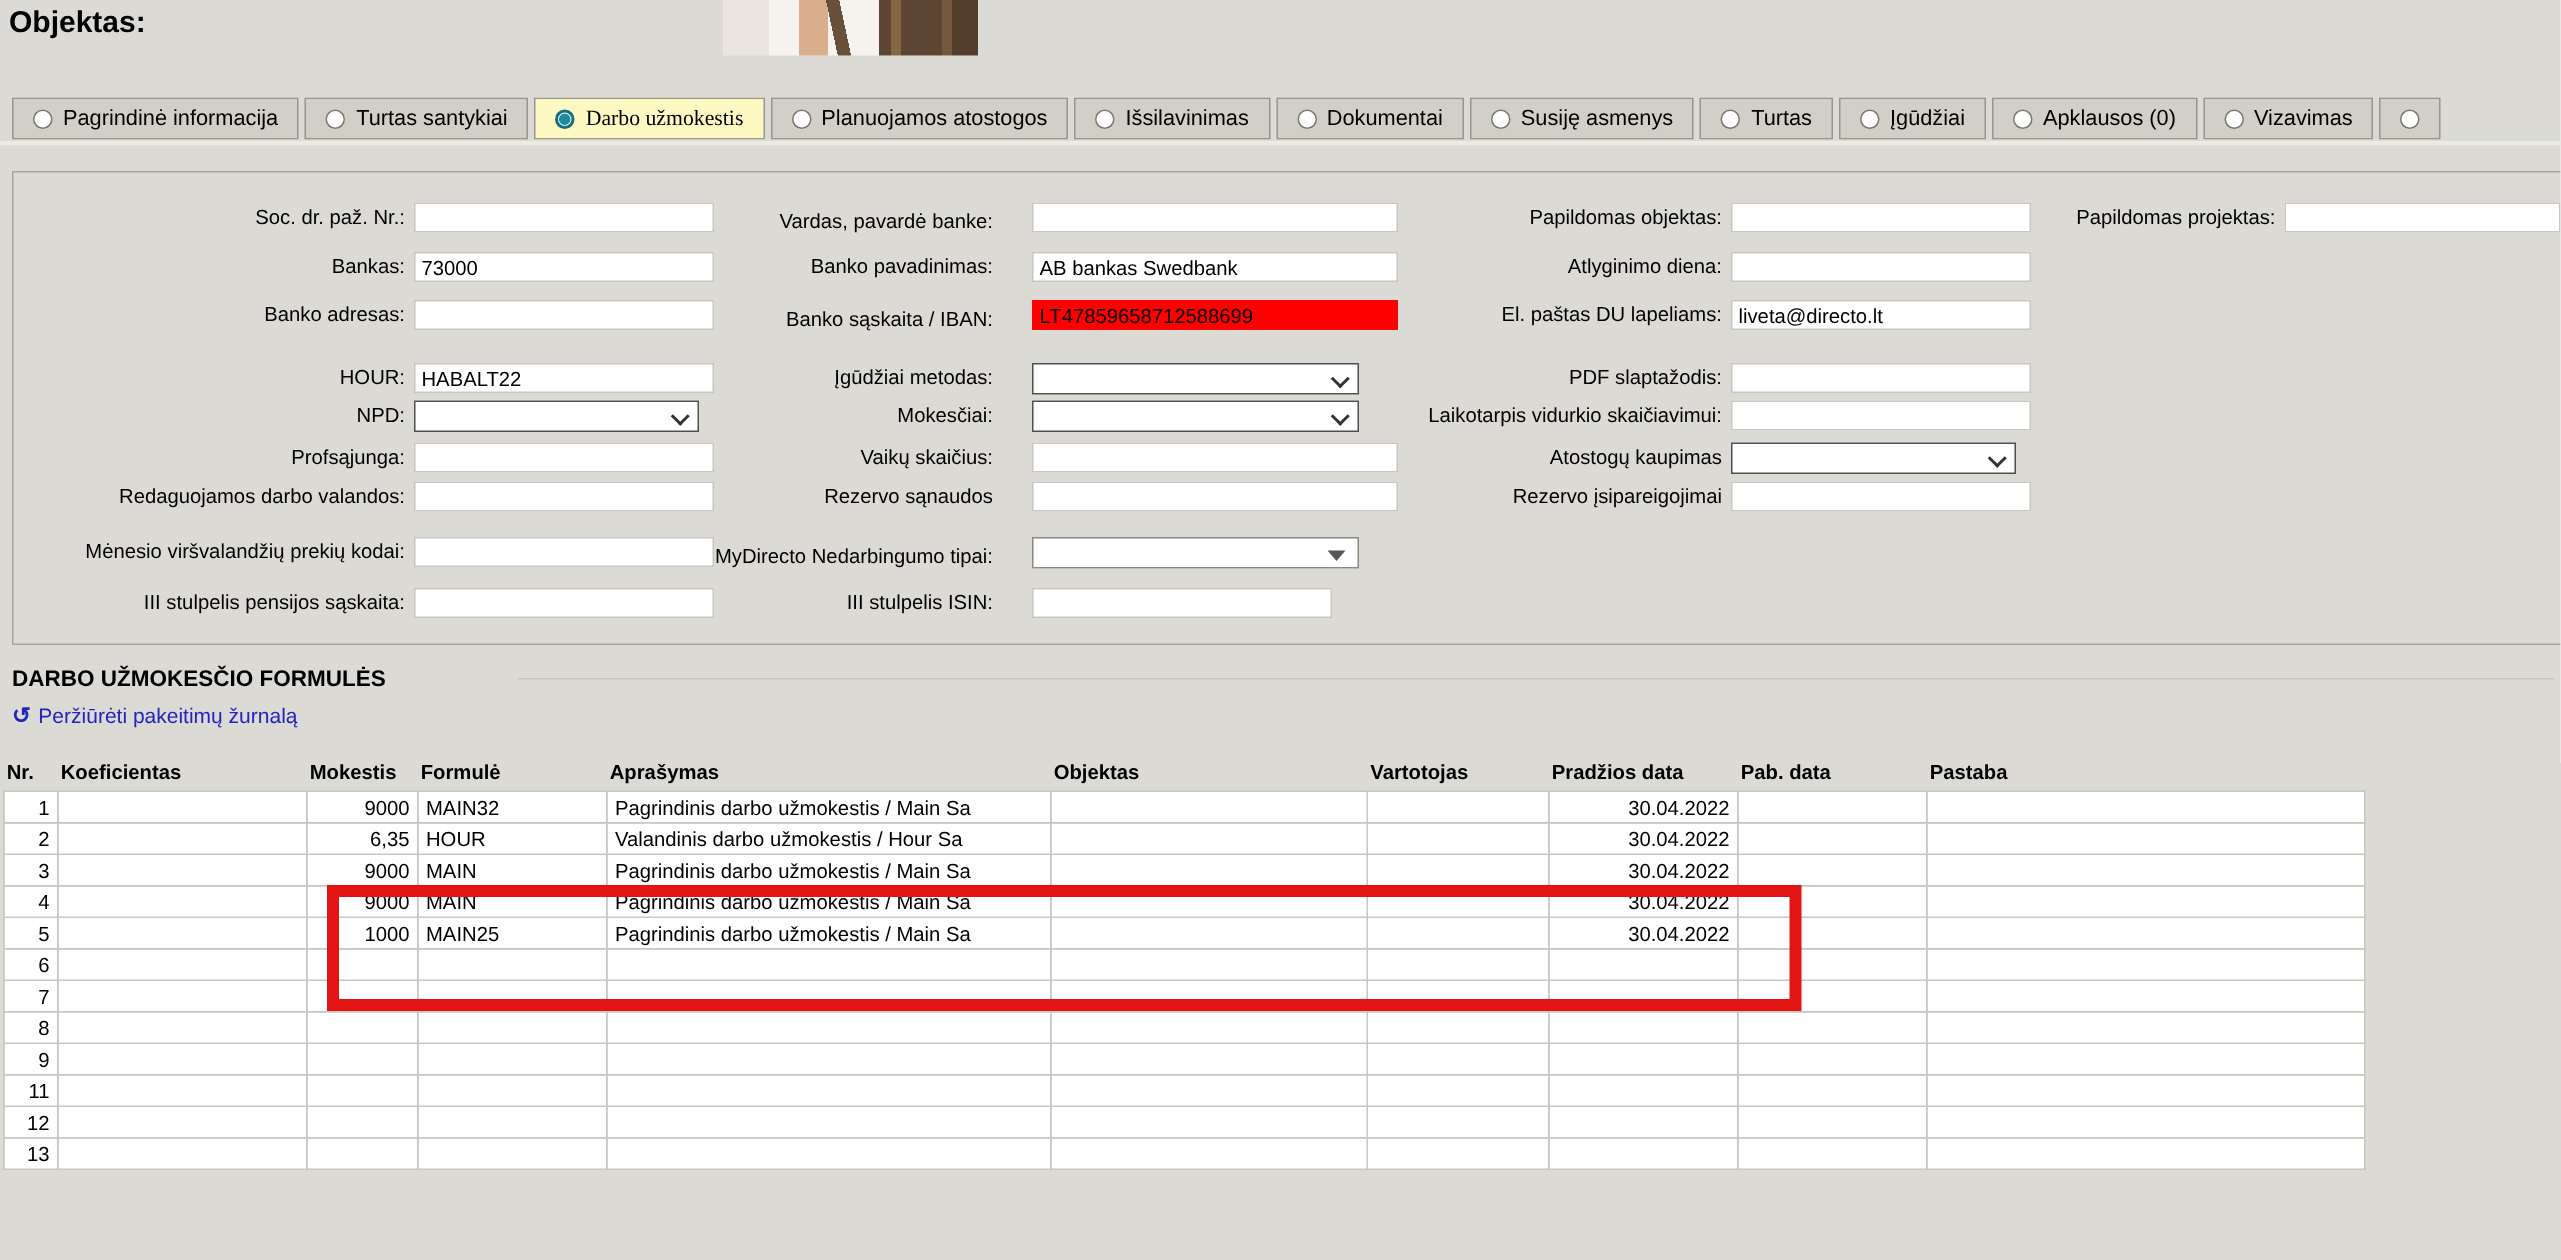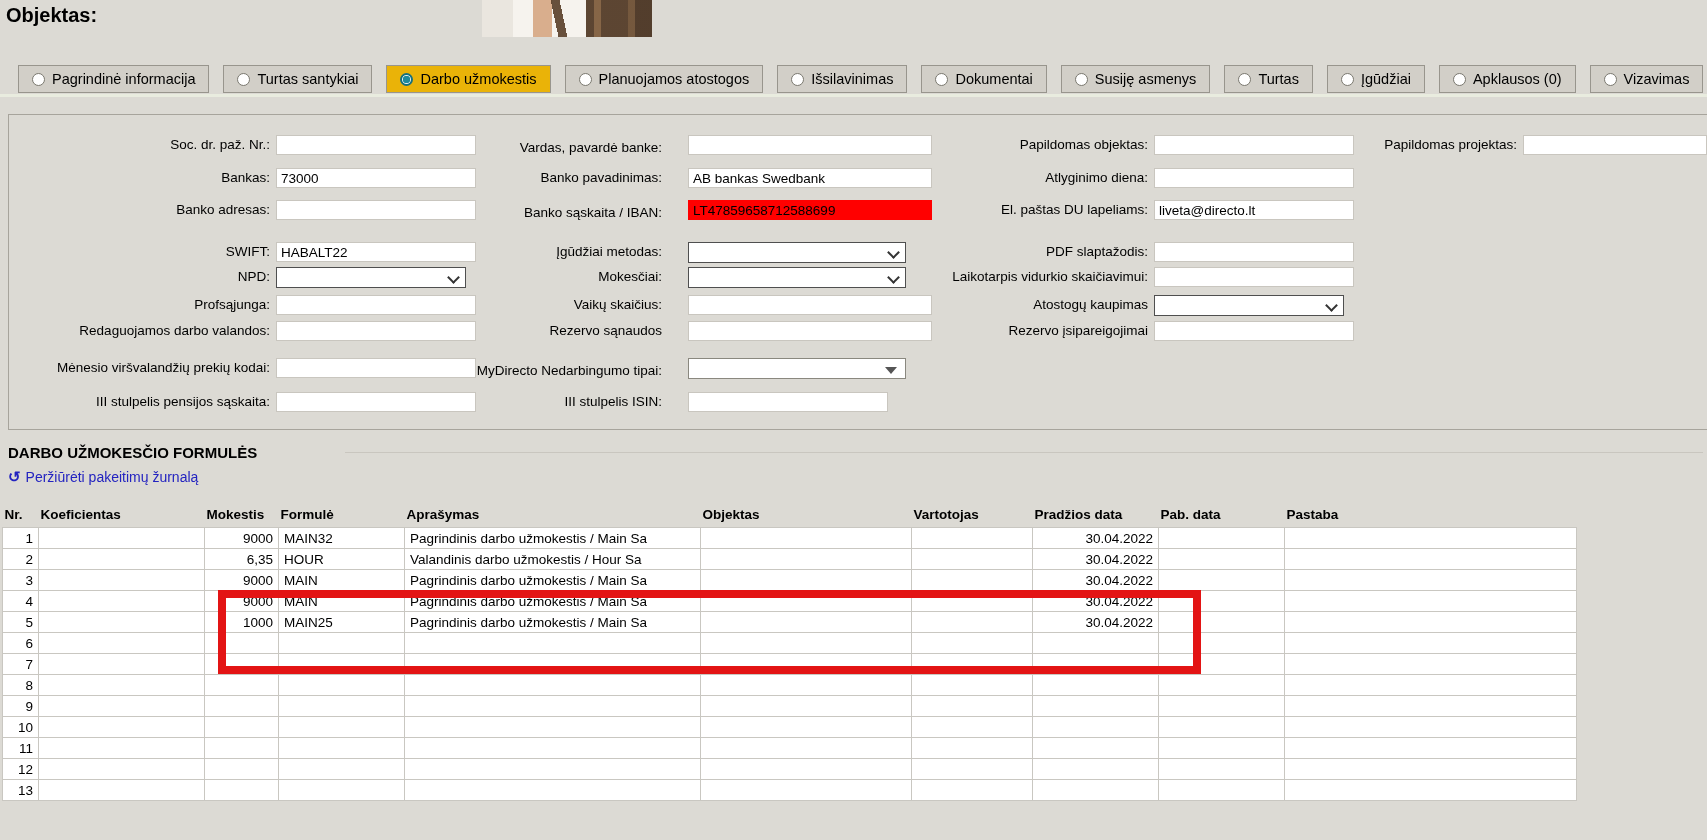--- a/index.html
+++ b/index.html
@@ -26,23 +26,23 @@
   }
   
   #tabbar{
     position:absolute;left:8px;top:65px;right:0;height:28px;
     display:flex;gap:4px;overflow:hidden;
   }
   .tab{
     display:flex;align-items:center;gap:7px;
     padding:0 13px;
     background:#d2cfc8;border:1px solid #98958d;
-    font-size:14.5px;white-space:nowrap;cursor:default;margin-left:10px;
-  }
-  .tab.selected{background:#eab308;}
+    font-size:14.5px;white-space:nowrap;cursor:default;
+  }
+  .tab.selected{background:#fef9c3;font-family:Liberation Serif, serif;}
   .radio{
     width:13px;height:13px;border-radius:50%;
     background:#fff;border:1px solid #7a786f;
     box-sizing:border-box;flex:0 0 auto;
   }
   .tab.selected .radio{
     border:2px solid #15707f;
     background:radial-gradient(circle at 50% 50%, #1f8a9c 0 3.5px, #e9f4f5 4px);
   }
   #tab-underline{
@@ -205,21 +205,21 @@
     </div>
   <div class="field r2">
       <label class="flabel la">Bankas:</label>
       <input class="finput ca w200" value="73000" style="">
     </div>
   <div class="field r3">
       <label class="flabel la">Banko adresas:</label>
       <input class="finput ca w200" value="" style="">
     </div>
   <div class="field r4">
-      <label class="flabel la">SWIFT:</label>
+      <label class="flabel la">HOUR:</label>
       <input class="finput ca w200" value="HABALT22" style="">
     </div>
   <div class="field r5">
       <label class="flabel la">NPD:</label>
       <div class="fselect ca w190"><span>Taip</span><span class="chev"></span></div>
     </div>
   <div class="field r6">
       <label class="flabel la">Profsąjunga:</label>
       <input class="finput ca w200" value="" style="">
     </div>
@@ -432,32 +432,20 @@
           <td class="c2 num"></td>
           <td class="c3"></td>
           <td class="c4"></td>
           <td class="c5"></td>
           <td class="c6"></td>
           <td class="c7 num"></td>
           <td class="c8"></td>
           <td class="c9"></td>
         </tr>
         <tr>
-          <td class="c0 num">10</td>
-          <td class="c1"></td>
-          <td class="c2 num"></td>
-          <td class="c3"></td>
-          <td class="c4"></td>
-          <td class="c5"></td>
-          <td class="c6"></td>
-          <td class="c7 num"></td>
-          <td class="c8"></td>
-          <td class="c9"></td>
-        </tr>
-        <tr>
           <td class="c0 num">11</td>
           <td class="c1"></td>
           <td class="c2 num"></td>
           <td class="c3"></td>
           <td class="c4"></td>
           <td class="c5"></td>
           <td class="c6"></td>
           <td class="c7 num"></td>
           <td class="c8"></td>
           <td class="c9"></td>

